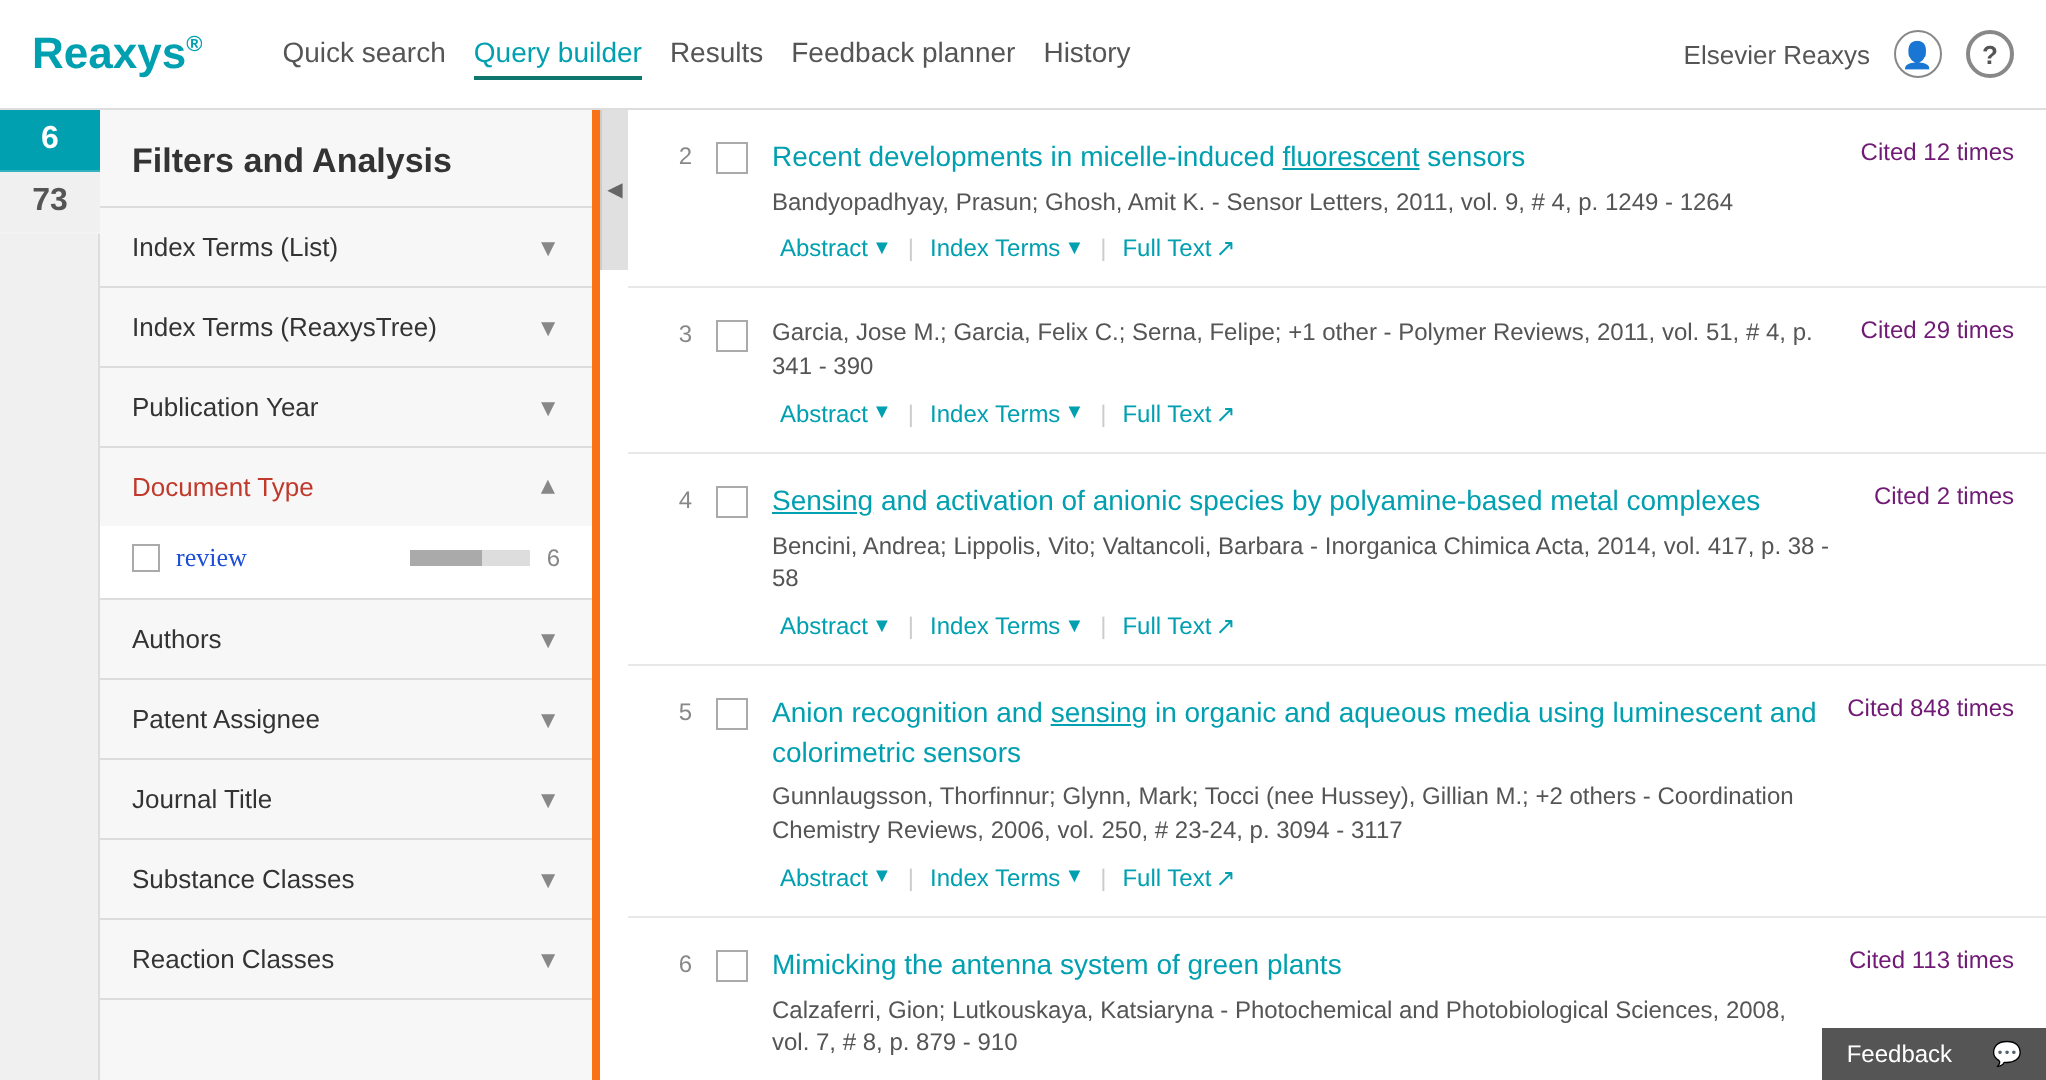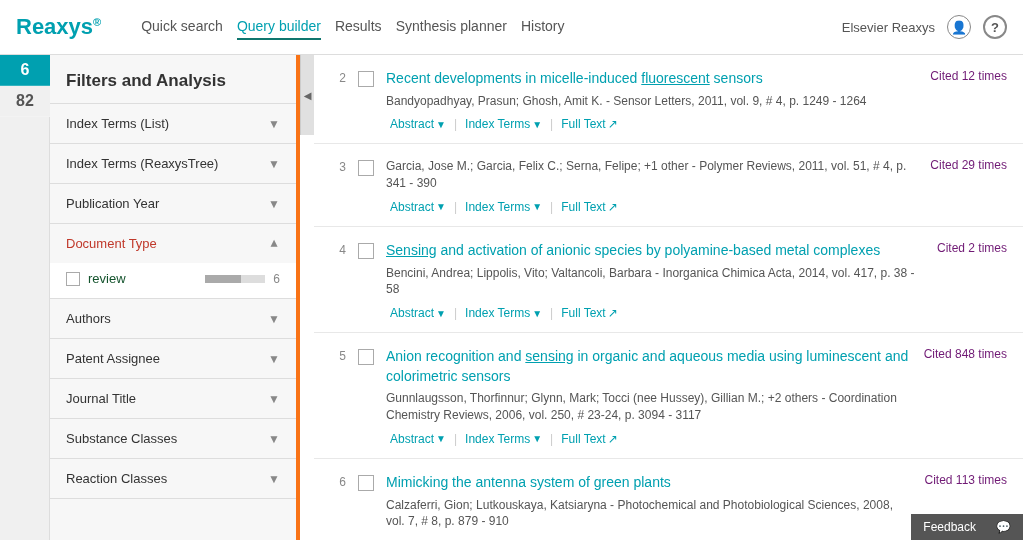--- a/index.html
+++ b/index.html
@@ -44,21 +44,21 @@
     .filter-item-header {
       display: flex; align-items: center; justify-content: space-between;
       padding: 12px 16px; color: #333; font-size: 13px;
     }
     .filter-item-header.open { color: #c0392b; }
     .chevron { font-size: 12px; color: #888; }
     .chevron.up { transform: rotate(180deg); display: inline-block; }
     .filter-body { padding: 8px 16px 12px; background: #fff; }
     .filter-row { display: flex; align-items: center; gap: 8px; font-size: 13px; }
     .filter-checkbox { width: 14px; height: 14px; border: 1px solid #aaa; background: #fff; display: inline-block; }
-    .filter-label { flex: 1; color: #14532d; }
+    .filter-label { flex: 1; color: #1d4ed8; font-family: Liberation Serif, serif; }
     .filter-bar { flex: 0 0 60px; height: 8px; background: #ddd; position: relative; }
     .filter-bar-fill { height: 100%; background: #aaa; }
     .filter-count { color: #888; font-size: 12px; }
     .collapse-btn { width: 14px; height: 80px; background: #e0e0e0; border: none; cursor: pointer; display: flex; align-items: center; justify-content: center; color: #666; font-size: 10px; border-left: 1px solid #ccc; }
 
     
     .main { flex: 1; overflow-y: auto; padding: 0; }
     .result-item {
       border-bottom: 1px solid #e8e8e8; padding: 14px 16px 10px;
       display: flex; gap: 12px;
@@ -95,38 +95,38 @@
 <body>
 
 <nav class="top-nav">
   <div class="logo">
     <span>Reaxys</span><sup>®</sup>
   </div>
   <div class="nav-links">
     <a class="nav-link">Quick search</a>
     <a class="nav-link active">Query builder</a>
     <a class="nav-link">Results</a>
-    <a class="nav-link">Synthesis planner</a>
+    <a class="nav-link">Feedback planner</a>
     <a class="nav-link">History</a>
   </div>
   <div class="nav-right">
     <span class="nav-user">Elsevier Reaxys</span>
     <div class="nav-icon">👤</div>
     <div class="nav-help">?</div>
   </div>
 </nav>
 
 <div class="layout">
 
   <div class="count-tabs">
     <div class="count-tab">
       <span class="count-num">6</span>
     </div>
     <div class="count-tab inactive">
-      <span class="count-num">82</span>
+      <span class="count-num">73</span>
     </div>
   </div>
 
   <div class="sidebar">
     <div class="sidebar-header">Filters and Analysis</div>
 
     <div class="filter-item">
       <div class="filter-item-header">
         <span>Index Terms (List)</span>
         <span class="chevron">▼</span>

